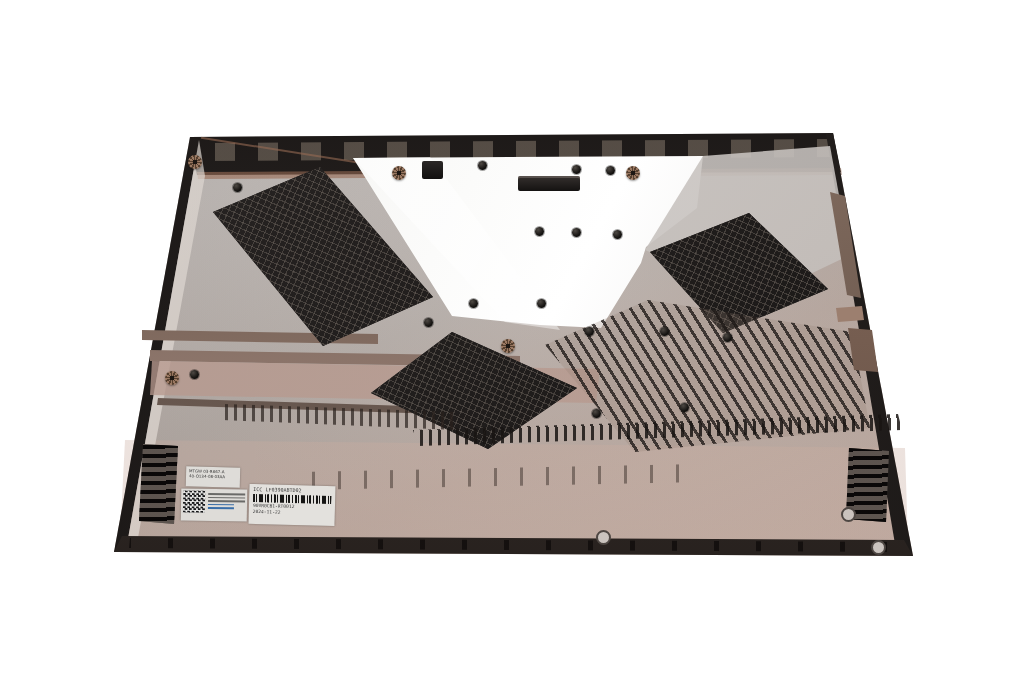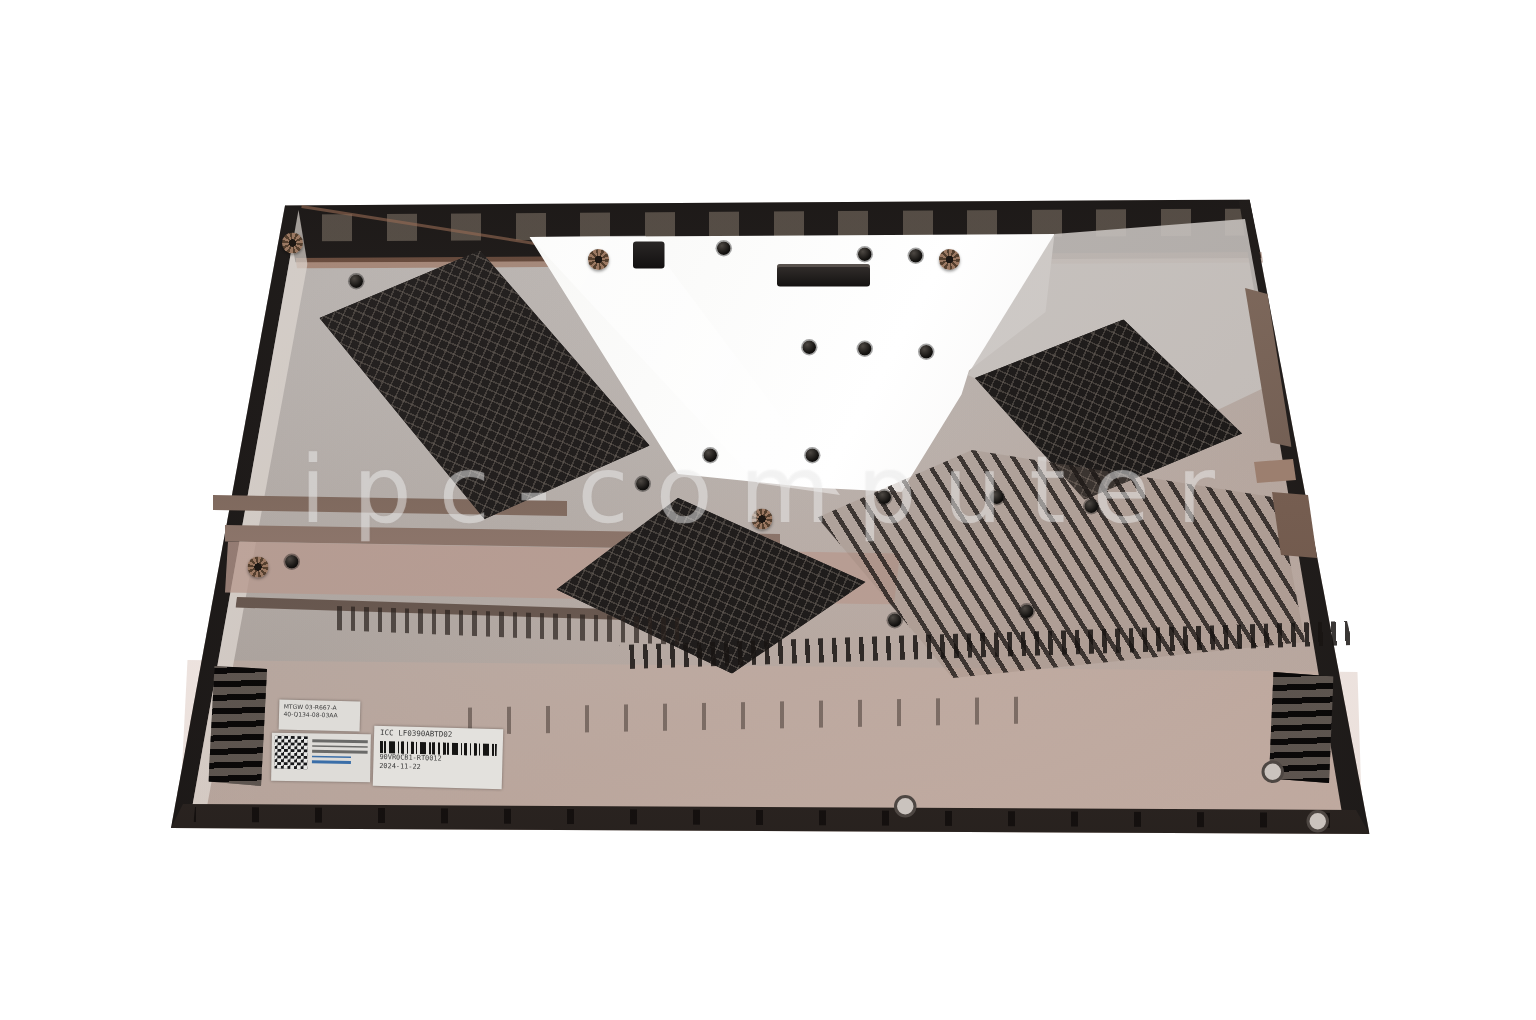--- a/index.html
+++ b/index.html
@@ -219,15 +219,14 @@
     </div>
   </div>
 
   <div class="sticker stk-part">
     <div>ICC  LF0390ABTD02</div>
     <div class="barcode"></div>
     <div class="stk-sub">90VR0CB1-RT0012</div>
     <div class="stk-sub">2024-11-22</div>
   </div>
 
-  <div class="watermark">ipc-computer</div>
 
 </div>
 
 </body></html>

